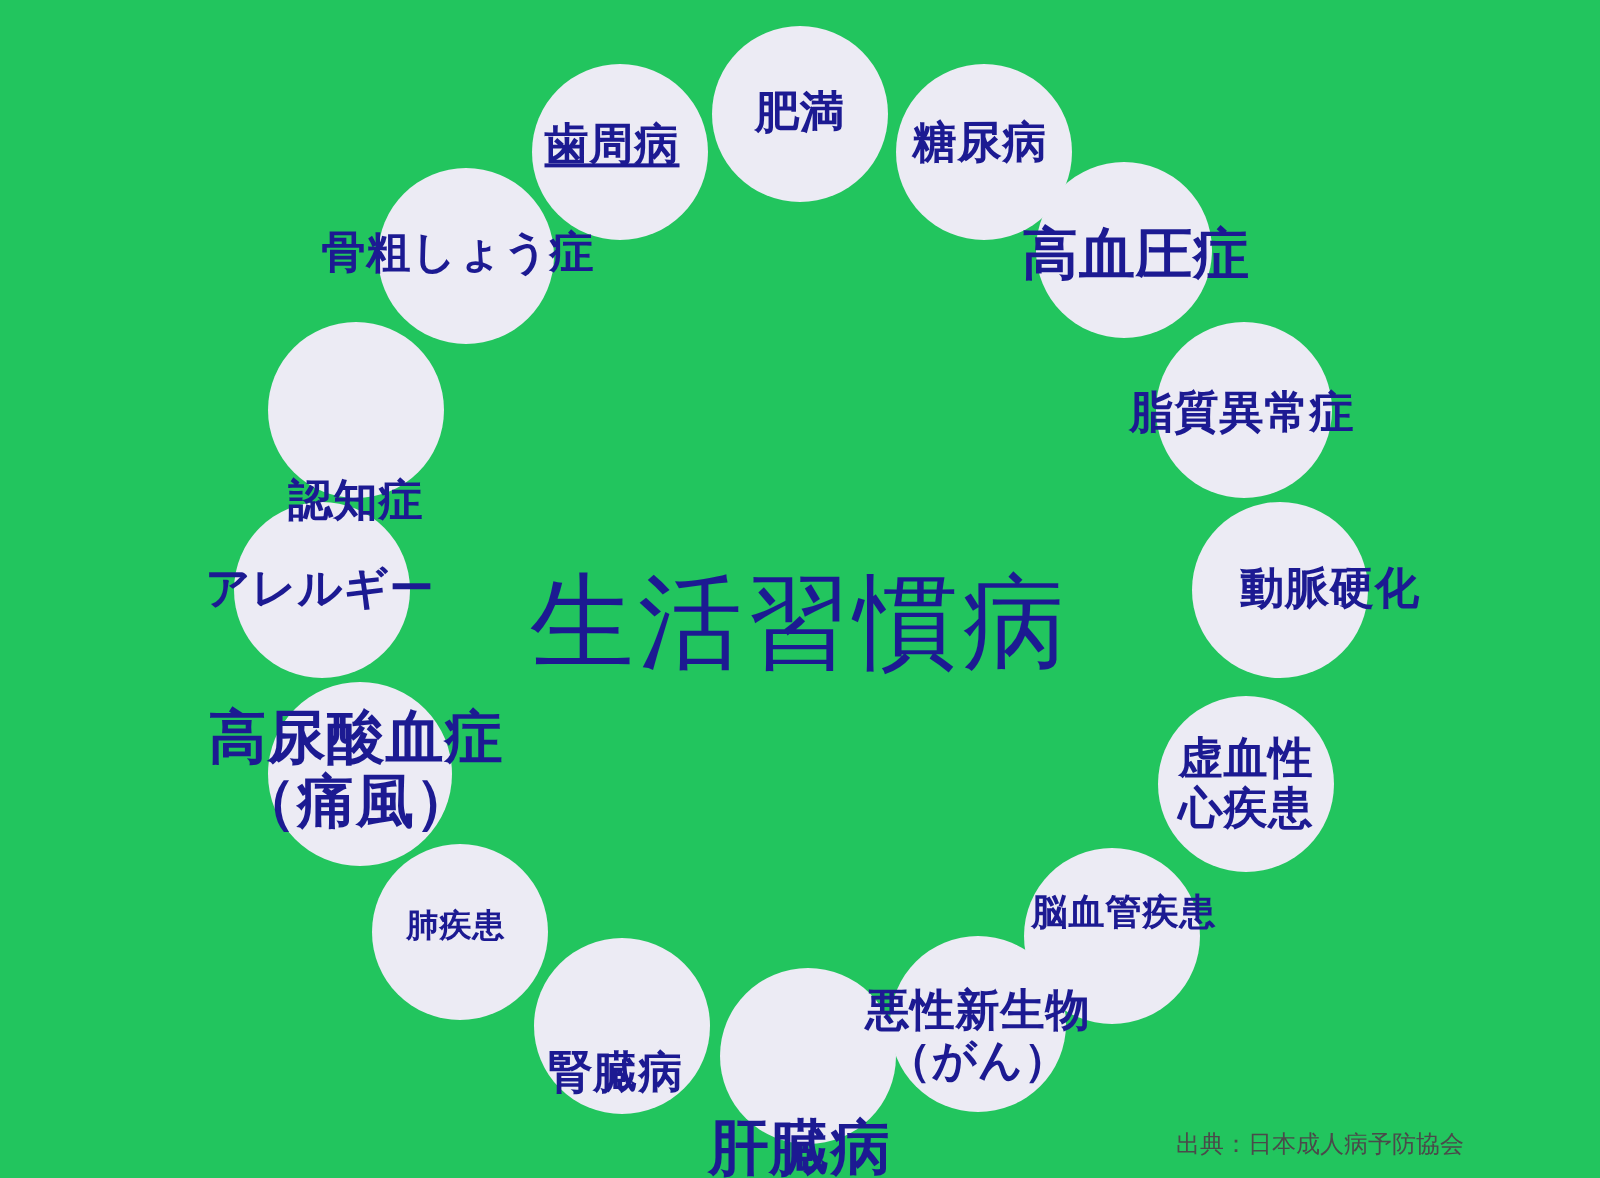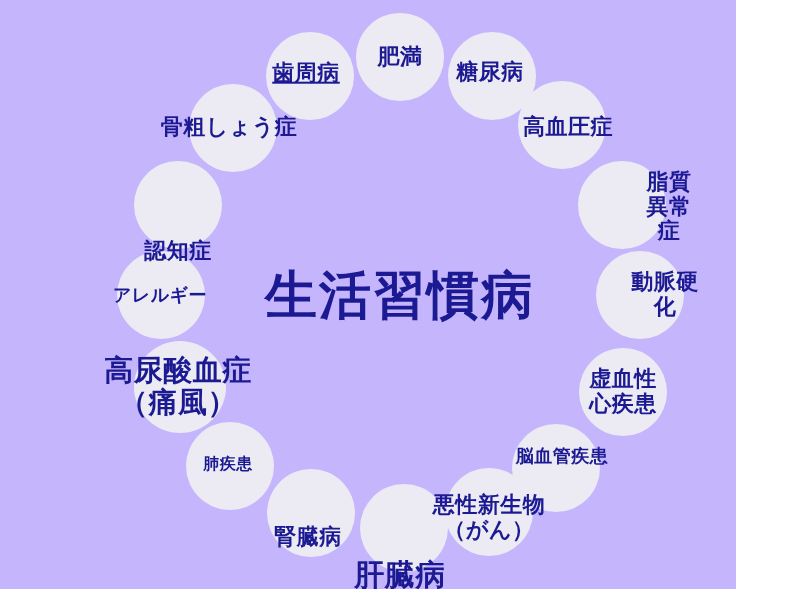--- a/index.html
+++ b/index.html
@@ -5,23 +5,23 @@
   html, body {
     margin: 0;
     padding: 0;
     background: #ffffff;
   }
   body {
     font-family: "Liberation Sans", "DejaVu Sans", sans-serif;
   }
   #stage {
     position: relative;
-    width: 736px;
+    width: 800px;
     height: 589px;
-    background: #c4b5fd;
+    background: #22c55e;
     overflow: hidden;
   }
   .bubble {
     position: absolute;
     border-radius: 50%;
     background: #ecebf4;
     pointer-events: none;
   }
   .node-label {
     position: absolute;
@@ -29,25 +29,26 @@
     font-weight: bold;
     text-align: center;
     line-height: 1.12;
     white-space: pre-line;
     letter-spacing: 0.5px;
     transform: translate(-50%, -50%);
   }
   .center-label {
     position: absolute;
     color: #1c1a92;
-    font-weight: bold;
+    font-weight: normal;
     font-size: 52px;
     letter-spacing: 2px;
     white-space: nowrap;
     transform: translate(-50%, -50%);
+    margin-top: 16px;
   }
   .source-note {
     position: absolute;
     color: #4a4a4a;
     font-size: 12px;
     white-space: nowrap;
   }
 </style>
 </head>
 <body>
@@ -67,32 +68,33 @@
       <div class="bubble" style="width: 88px; height: 88px; left: 186px; top: 422px; background: rgb(236, 235, 244);"></div>
       <div class="bubble" style="width: 92px; height: 92px; left: 134px; top: 341px; background: rgb(236, 235, 244);"></div>
       <div class="bubble" style="width: 88px; height: 88px; left: 117px; top: 251px; background: rgb(236, 235, 244);"></div>
       <div class="bubble" style="width: 88px; height: 88px; left: 134px; top: 161px; background: rgb(236, 235, 244);"></div>
       <div class="bubble" style="width: 88px; height: 88px; left: 189px; top: 84px; background: rgb(236, 235, 244);"></div>
       <div class="bubble" style="width: 88px; height: 88px; left: 266px; top: 32px; background: rgb(236, 235, 244);"></div>
     </div>
   <div id="labels">
       <div class="node-label" style="left: 400px; top: 57px; font-size: 22px; color: rgb(28, 26, 146);">肥満</div>
       <div class="node-label" style="left: 490px; top: 72px; font-size: 22px; color: rgb(28, 26, 146);">糖尿病</div>
-      <div class="node-label" style="left: 568px; top: 127px; font-size: 22px; color: rgb(28, 26, 146);">高血圧症</div>
-      <div class="node-label" style="left: 621px; top: 207px; font-size: 22px; color: rgb(28, 26, 146); margin-left: 48px;">脂質異常症</div>
+      <div class="node-label" style="left: 568px; top: 127px; font-size: 28px; color: rgb(28, 26, 146);">高血圧症</div>
+      <div class="node-label" style="left: 621px; top: 207px; font-size: 22px; color: rgb(28, 26, 146);">脂質異常症</div>
       <div class="node-label" style="left: 641px; top: 295px; font-size: 22px; color: rgb(28, 26, 146); margin-left: 24px;">動脈硬化</div>
       <div class="node-label" style="left: 623px; top: 392px; font-size: 22px; color: rgb(28, 26, 146);">虚血性
 心疾患</div>
       <div class="node-label" style="left: 562px; top: 456px; font-size: 18px; color: rgb(28, 26, 146);">脳血管疾患</div>
       <div class="node-label" style="left: 489px; top: 518px; font-size: 22px; color: rgb(28, 26, 146);">悪性新生物
 （がん）</div>
       <div class="node-label" style="left: 400px; top: 536px; font-size: 30px; color: rgb(28, 26, 146); margin-top: 39px;">肝臓病</div>
       <div class="node-label" style="left: 308px; top: 537px; font-size: 22px; color: rgb(28, 26, 146);">腎臓病</div>
       <div class="node-label" style="left: 228px; top: 464px; font-size: 16px; color: rgb(28, 26, 146);">肺疾患</div>
       <div class="node-label" style="left: 178px; top: 386px; font-size: 29px; color: rgb(28, 26, 146);">高尿酸血症
 （痛風）</div>
-      <div class="node-label" style="left: 160px; top: 295px; font-size: 18px; color: rgb(28, 26, 146);">アレルギー</div>
+      <div class="node-label" style="left: 160px; top: 295px; font-size: 22px; color: rgb(28, 26, 146);">アレルギー</div>
       <div class="node-label" style="left: 178px; top: 206px; font-size: 22px; color: rgb(28, 26, 146); margin-top: 45px;">認知症</div>
       <div class="node-label" style="left: 229px; top: 127px; font-size: 22px; color: rgb(28, 26, 146);">骨粗しょう症</div>
       <div class="node-label" style="left: 306px; top: 73px; font-size: 22px; color: rgb(28, 26, 146); text-decoration: underline;">歯周病</div>
     </div>
   <div class="center-label" style="left: 400px; top: 296px; font-size: 52px; color: rgb(28, 26, 146);">生活習慣病</div>
+  <div class="source-note" style="left: 588px; top: 564px; color: rgb(74, 74, 74);">出典：日本成人病予防協会</div>
 </div>
 
 </body></html>

